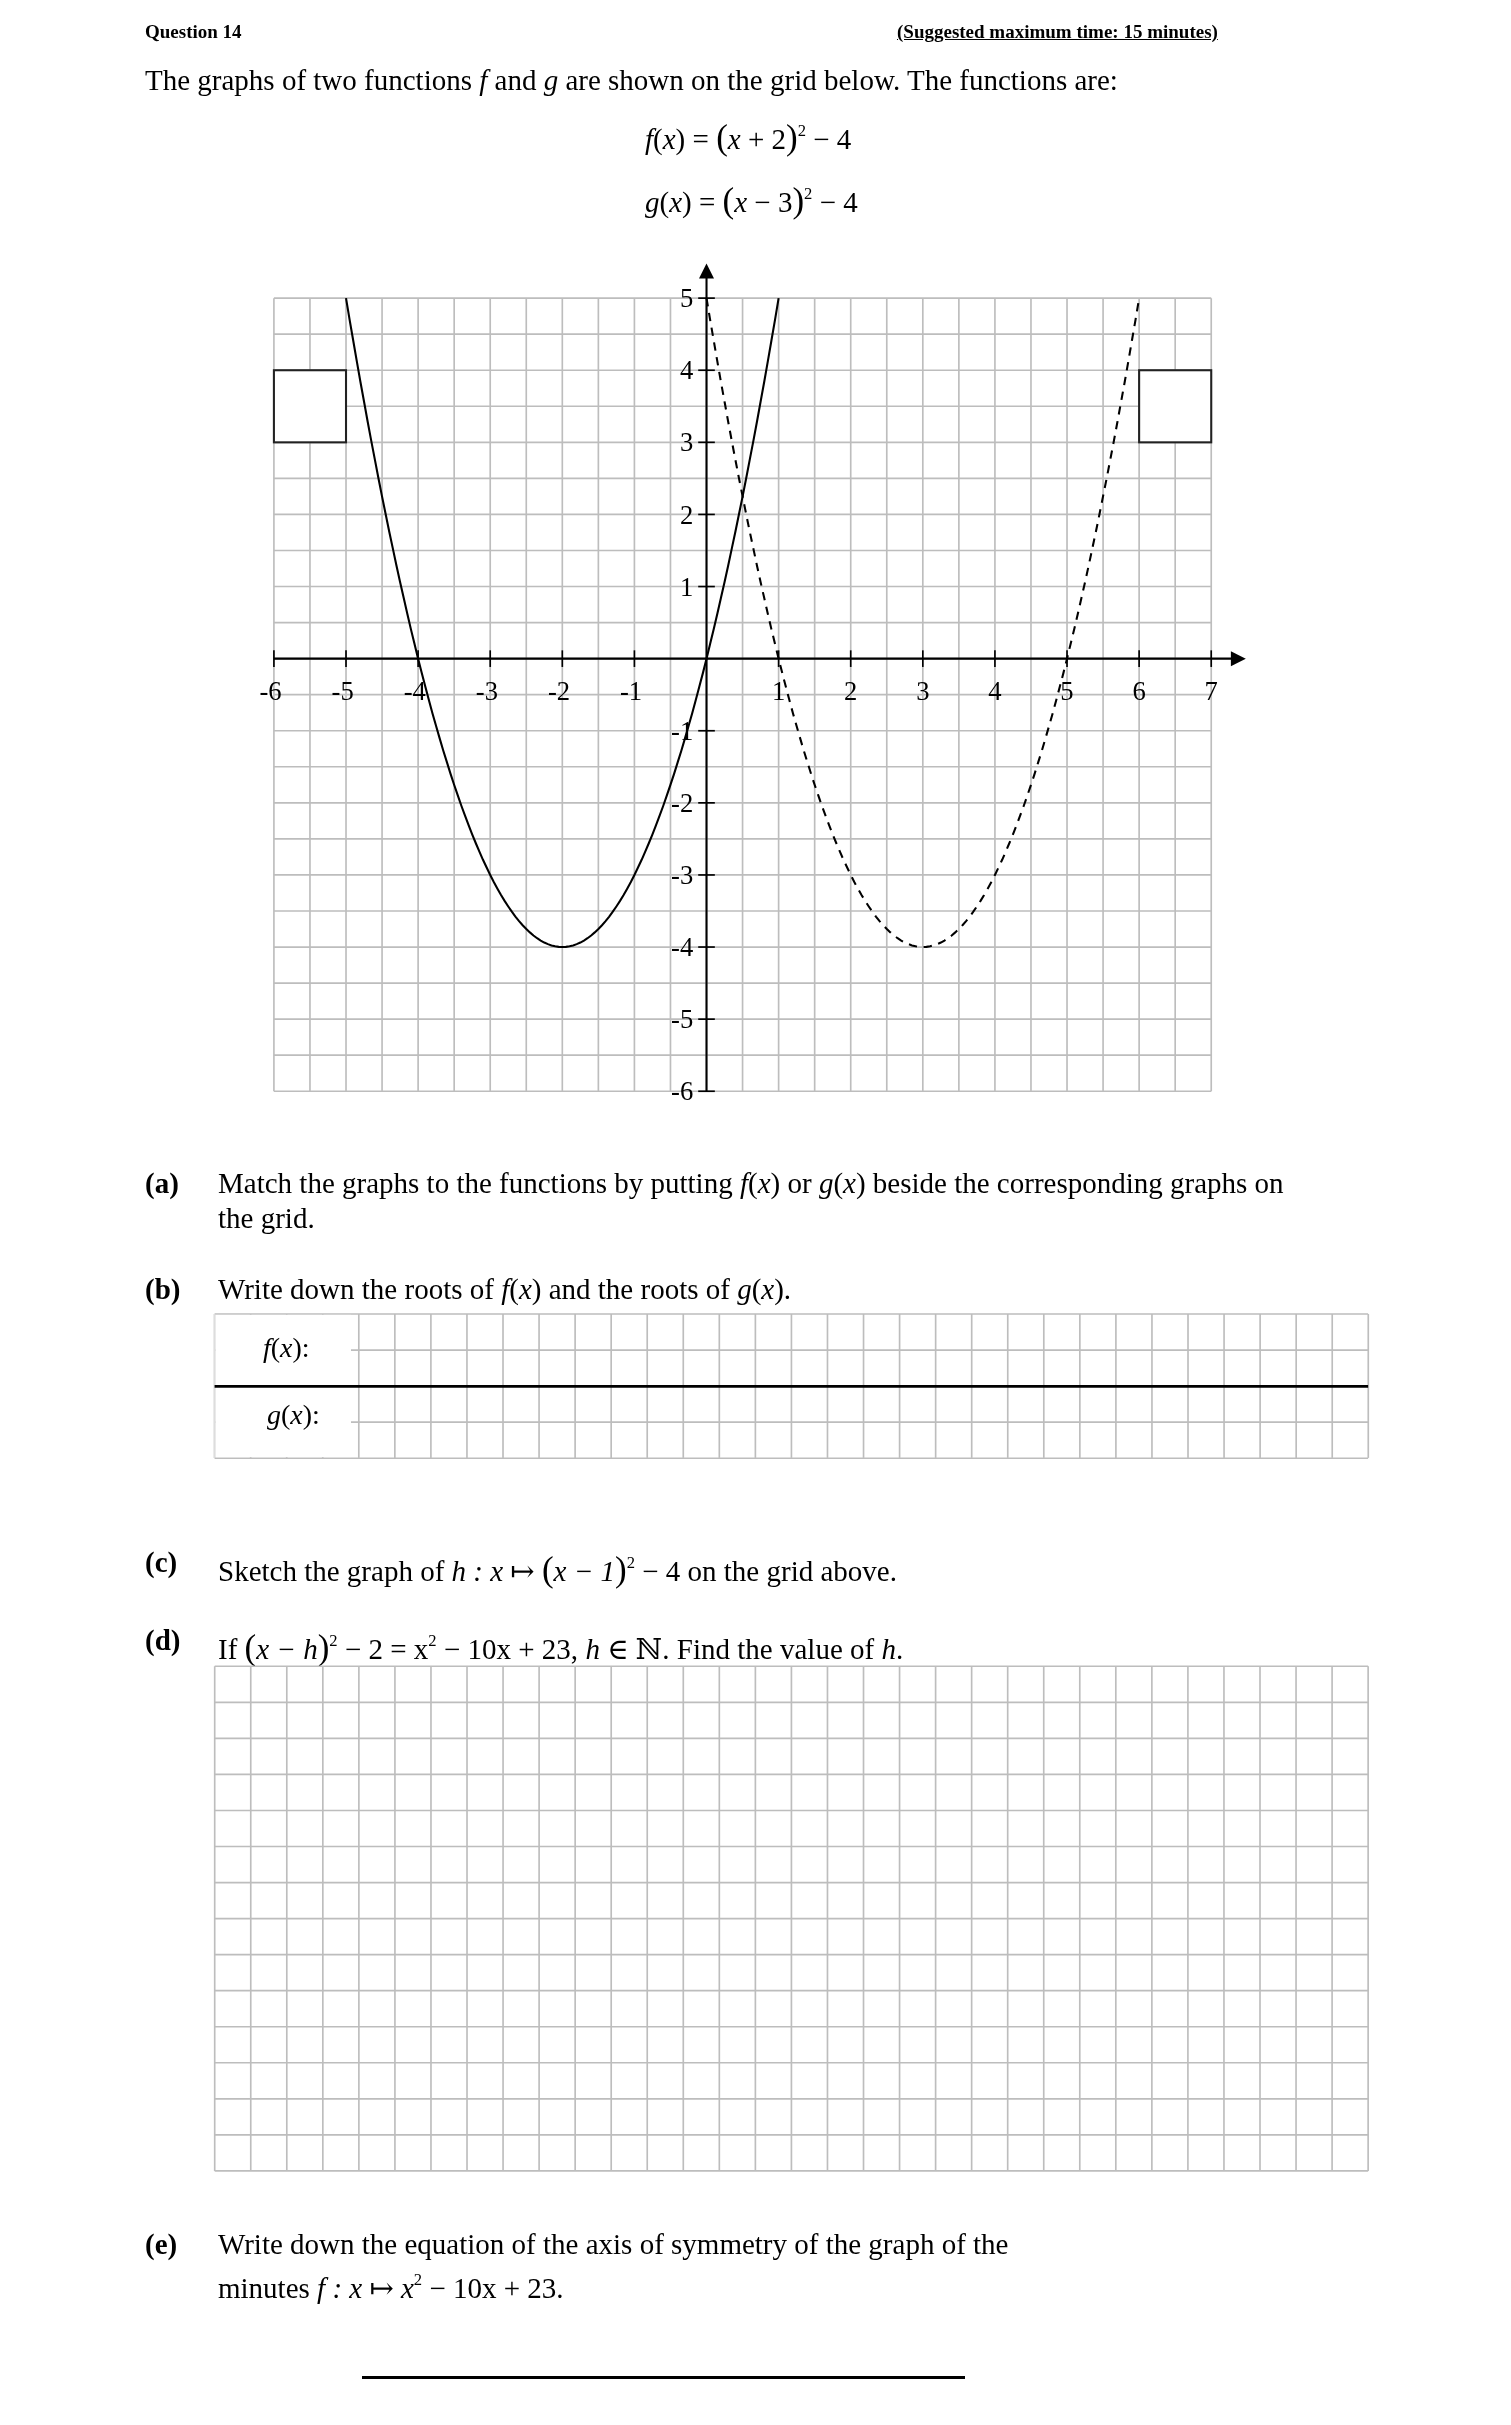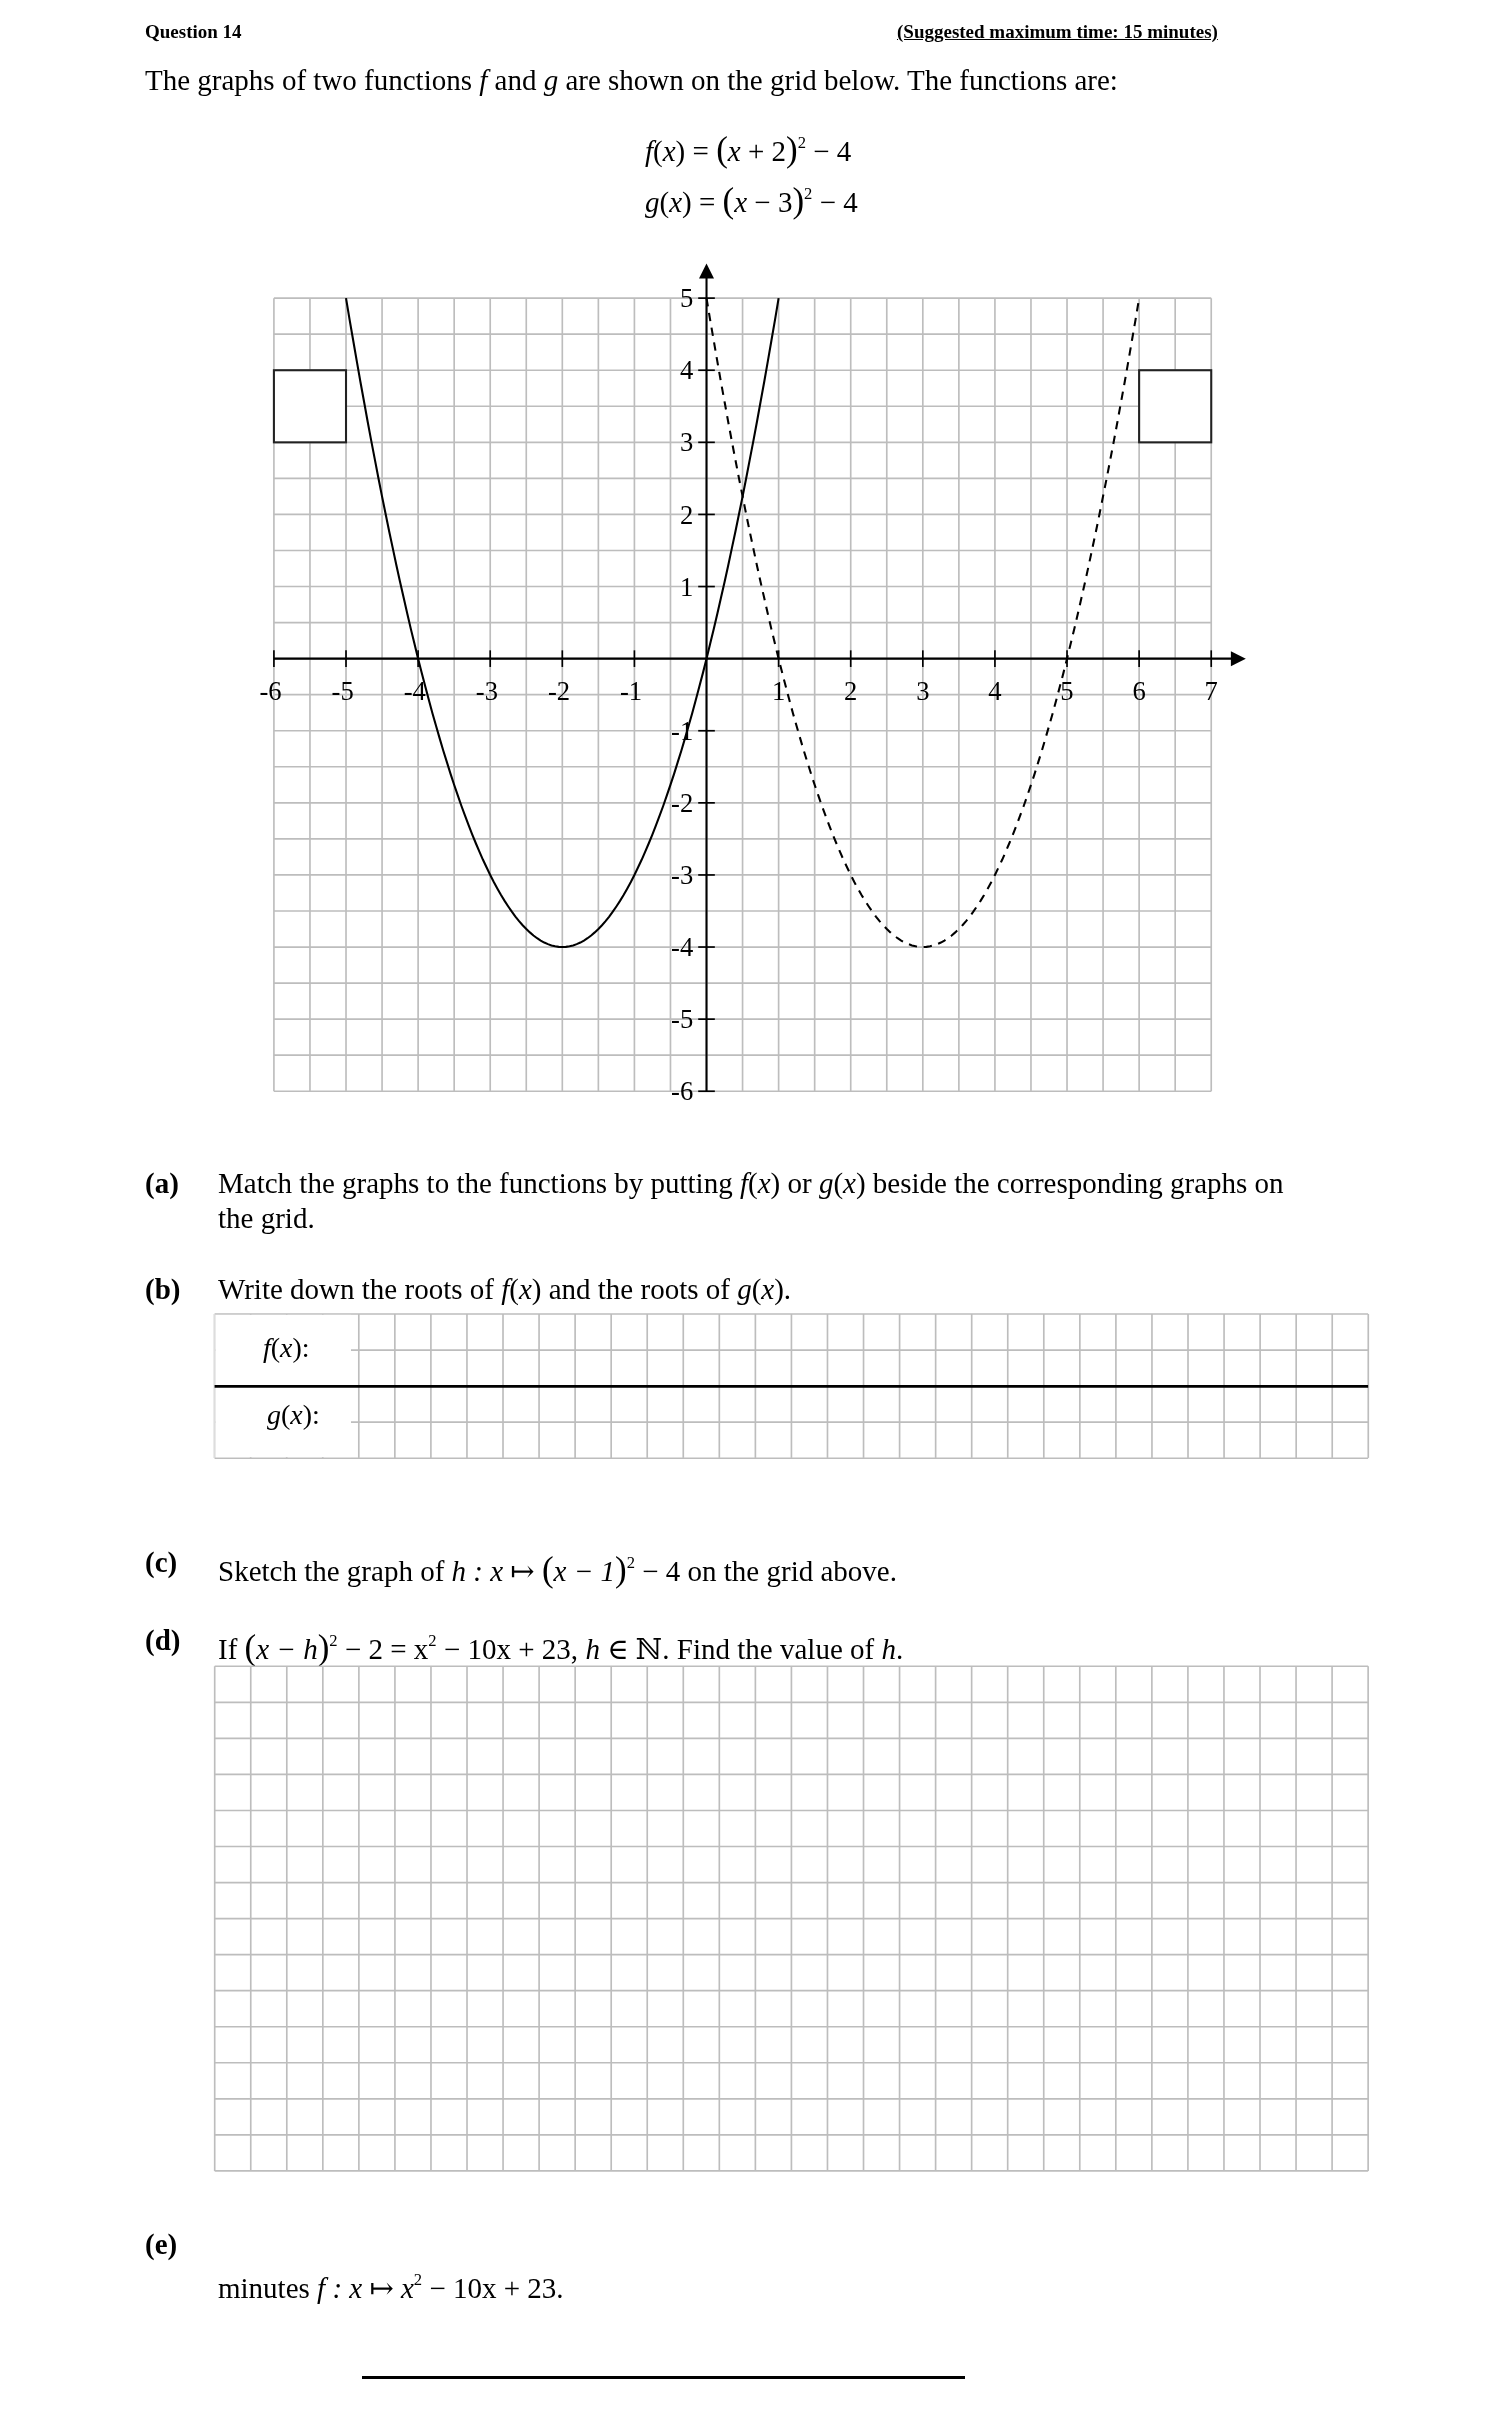--- a/index.html
+++ b/index.html
@@ -21,21 +21,21 @@
 </head>
 <body>
 
 <div class="abs hdr" style="left:145px; top:15px;">Question 14</div>
 <div class="abs hdr" style="left:897px; top:15px;text-decoration:underline;">(Suggested maximum time: 15 minutes)</div>
 
 <div class="abs txt" style="left:145px; top:63px;">
   <span>The graphs of two functions </span><span class="it">f</span><span> and </span><span class="it">g</span><span> are shown on the grid below.  The functions are:</span>
 </div>
 
-<div class="abs eq" style="left:645px; top:126px;">
+<div class="abs eq" style="left:645px; top:114px;">
   <span class="it">f</span>(<span class="it">x</span>) = <span class="paren">(</span><span class="it">x</span> <span>+</span> <span>2</span><span class="paren">)</span><sup>2</sup> − <span>4</span>
 </div>
 <div class="abs eq" style="left:645px; top:177px;">
   <span class="it">g</span>(<span class="it">x</span>) = <span class="paren">(</span><span class="it">x</span> <span>−</span> <span>3</span><span class="paren">)</span><sup>2</sup> − <span>4</span>
 </div>
 
 <svg id="graph" class="abs" style="left:0; top:0;" width="1512" height="1131" viewBox="0 0 1818 1360">
   <g id="grid-lines">
       <line x1="329.29999999999995" y1="358.5" x2="329.29999999999995" y2="1312.2" stroke="#bdbdbd" stroke-width="2"></line>
       <line x1="372.65" y1="358.5" x2="372.65" y2="1312.2" stroke="#bdbdbd" stroke-width="2"></line>
@@ -273,17 +273,17 @@
       <line x1="258" y1="2437.5" x2="1645.2" y2="2437.5" stroke="#bdbdbd" stroke-width="2"></line>
       <line x1="258" y1="2480.85" x2="1645.2" y2="2480.85" stroke="#bdbdbd" stroke-width="2"></line>
       <line x1="258" y1="2524.2" x2="1645.2" y2="2524.2" stroke="#bdbdbd" stroke-width="2"></line>
       <line x1="258" y1="2567.55" x2="1645.2" y2="2567.55" stroke="#bdbdbd" stroke-width="2"></line>
       <line x1="258" y1="2610.9" x2="1645.2" y2="2610.9" stroke="#bdbdbd" stroke-width="2"></line>
     </g>
 </svg>
 
 <div class="abs txt bold" style="left:145px; top:2227px;">(e)</div>
 <div class="abs txt" style="left:218px; top:2227px;">
-  <br>
+  <span>Write down the equation of the axis of symmetry of the graph of the</span><br>
   <span>minutes  </span><span class="it">f</span><span class="it"> : x ↦ x</span><sup class="p">2</sup><span> − 10x + 23.</span>
 </div>
 <div class="answer-line" style="left:362px; top:2376px; width:603px;"></div>
 
 
 </body></html>

